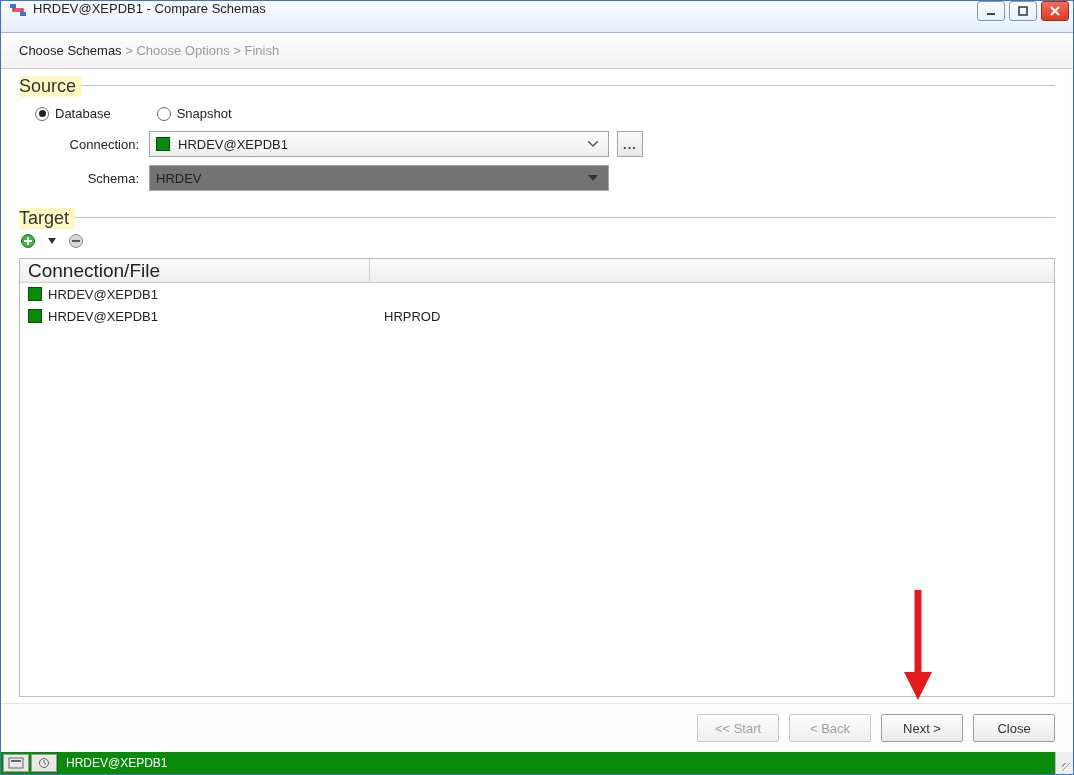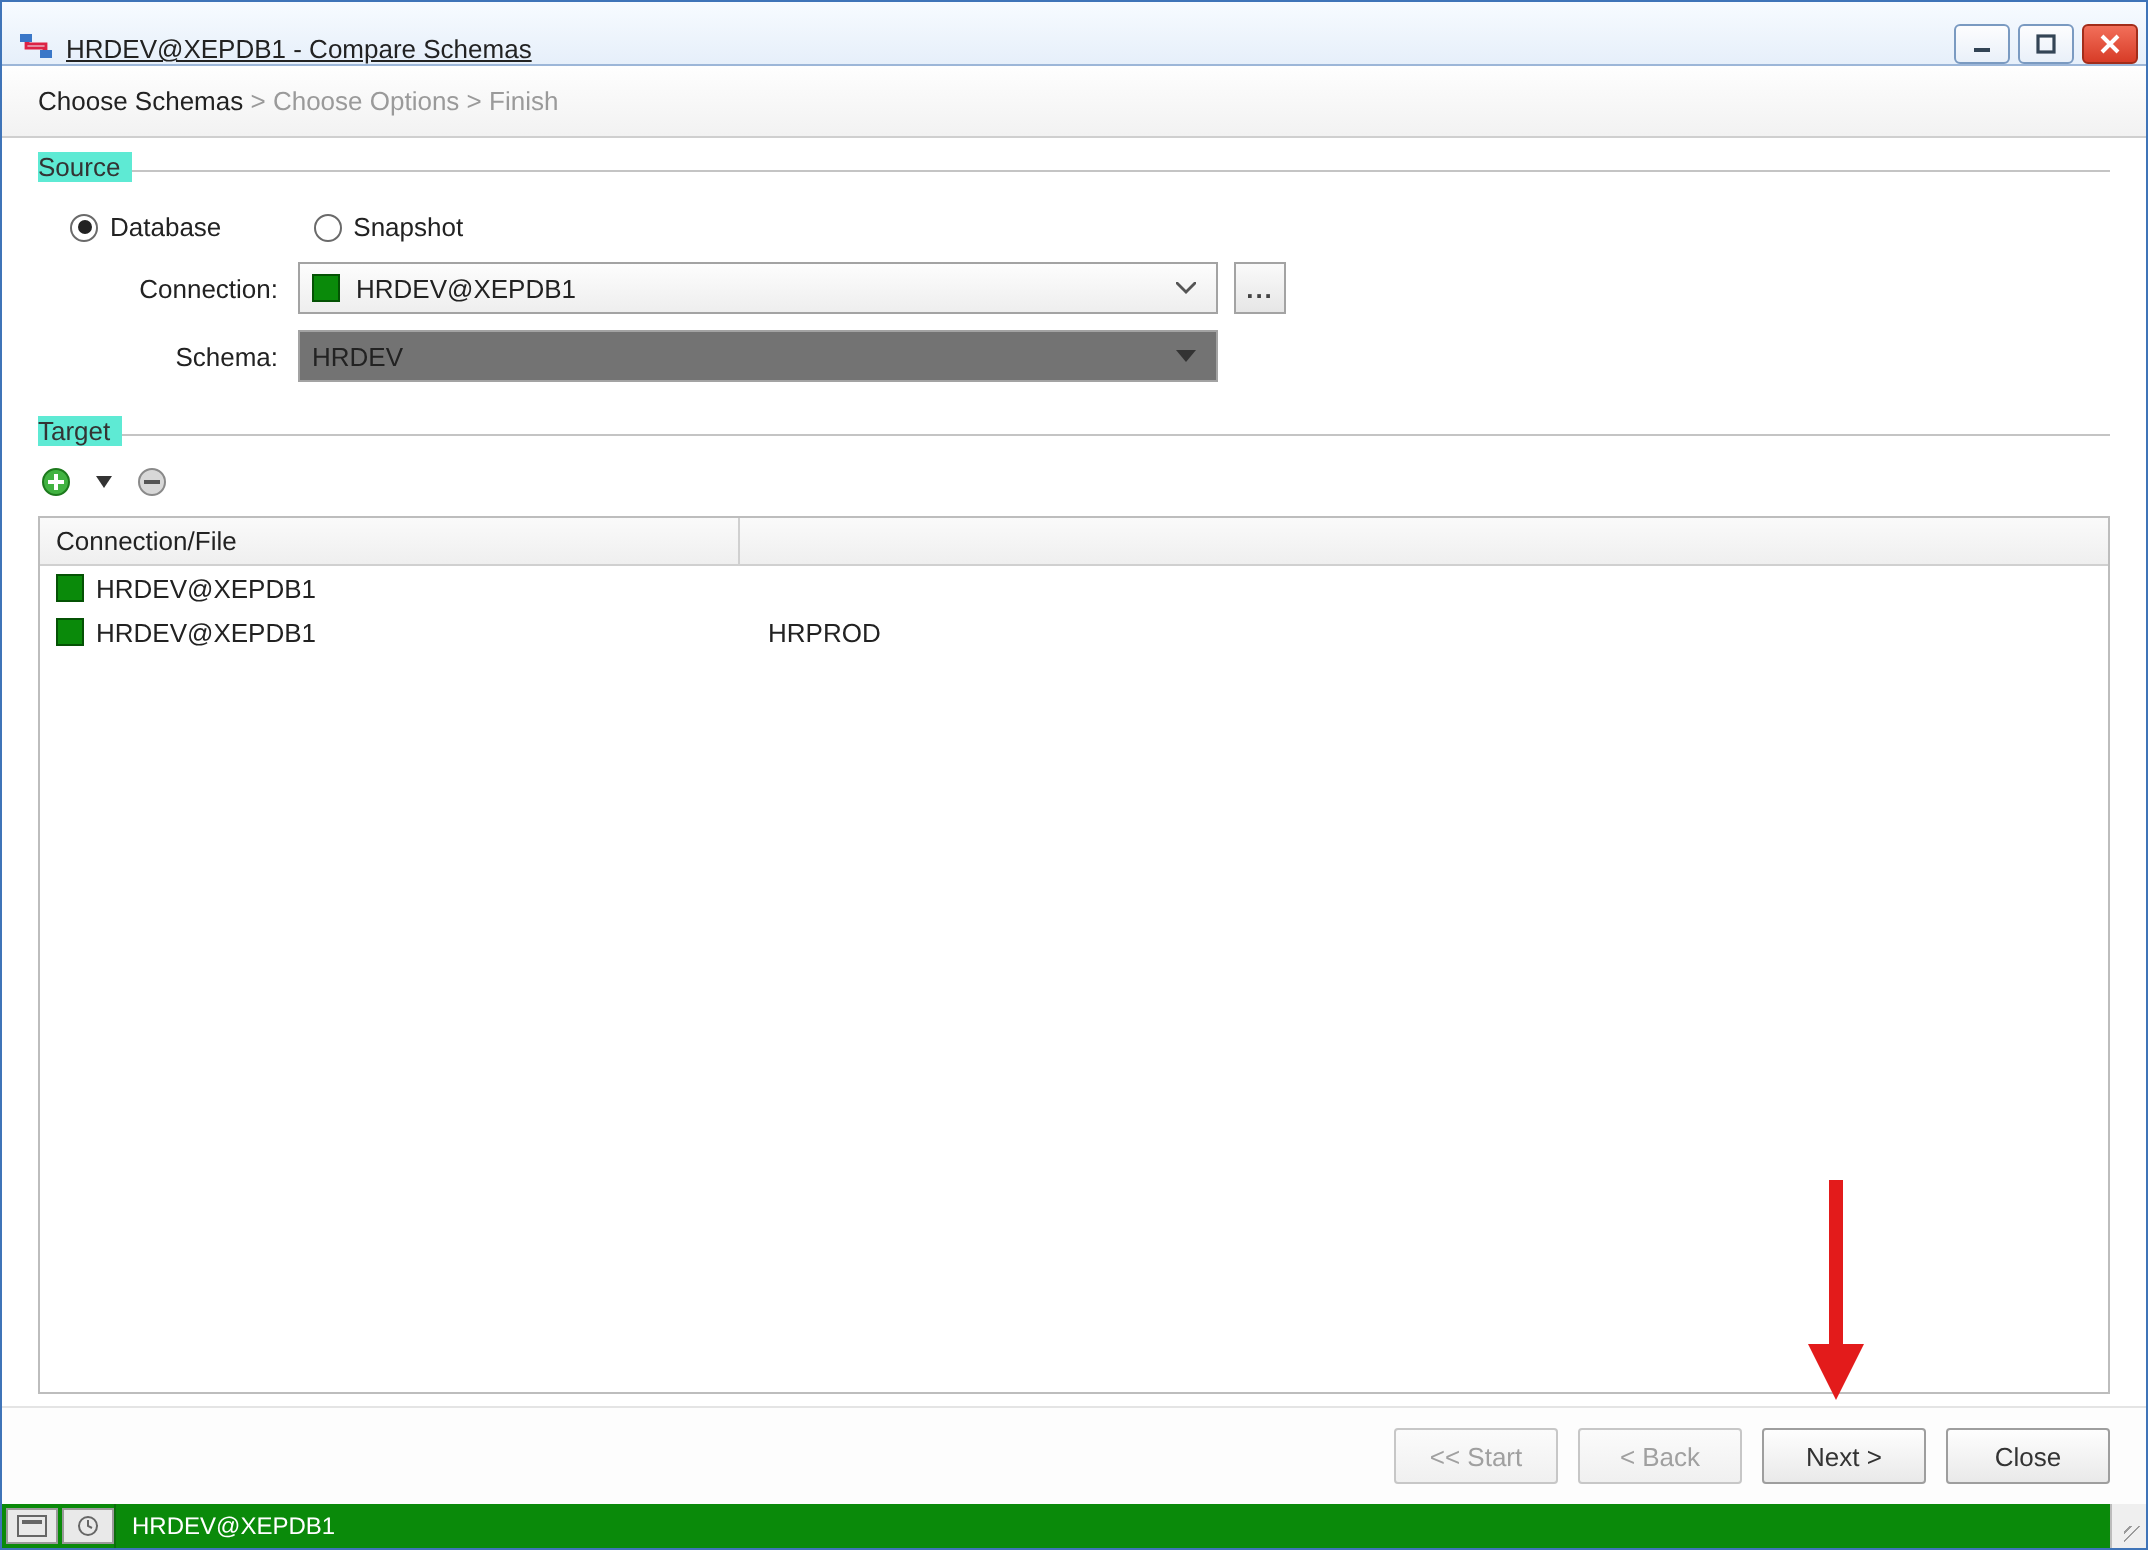--- a/index.html
+++ b/index.html
@@ -14,23 +14,22 @@
     position: relative;
     display: flex; flex-direction: column;
     overflow: hidden;
   }
 
   
   .titlebar {
     height: 32px;
     background: linear-gradient(#f7fbff, #e6effa);
     border-bottom: 1px solid #9cb6d8;
-    display: flex; align-items: flex-end;
+    display: flex; align-items: flex-start;
     padding: 0 4px 0 8px;
-    text-decoration: underline;
   }
   .title-icon { width: 18px; height: 18px; margin-right: 6px; display: inline-flex; align-items: center; }
   .title-text { flex: 1; font-size: 13px; }
   .win-controls { display: flex; gap: 4px; }
   .win-btn {
     width: 28px; height: 20px;
     border: 1px solid #7a9ac1;
     border-radius: 3px;
     background: linear-gradient(#fdfdfe, #e9f0f9);
     display: inline-flex; align-items: center; justify-content: center;
@@ -57,22 +56,22 @@
     flex: 1;
     padding: 10px 18px 6px 18px;
     display: flex; flex-direction: column;
     overflow: hidden;
   }
 
   
   .group { position: relative; margin-top: 6px; }
   .group-label {
     position: absolute; top: -9px; left: 0;
-    background: #5eead4; padding-right: 6px;
-    font-size: 13px; color: #333;
+    background: #fef9c3; padding-right: 6px;
+    font-size: 18px; color: #333;
   }
   .group-line {
     border-top: 1px solid #c4c4c4;
     margin: 0 0 12px 0;
   }
 
   
   .radio-row { display: flex; gap: 46px; padding: 8px 0 10px 16px; align-items: center; }
   .radio-item { display: flex; align-items: center; gap: 6px; cursor: pointer; }
   .radio-outer { width: 14px; height: 14px; border: 1px solid #6a6a6a; border-radius: 50%; display: inline-flex; align-items: center; justify-content: center; background: #fff; }
@@ -130,21 +129,21 @@
   }
   .tbl-head {
     display: flex; height: 24px; align-items: stretch;
     background: linear-gradient(#fafafa, #efefef);
     border-bottom: 1px solid #d0d0d0;
   }
   .th {
     border-right: 1px solid #d0d0d0;
     display: flex; align-items: center;
     padding: 0 8px;
-    font-size: 13px;
+    font-size: 19px;
   }
   .th.col1 { width: 350px; }
   .th.col2 { width: 210px; }
   .th.col3 { flex: 1; border-right: none; }
 
   .tbl-body { flex: 1; overflow: auto; }
   .tr { display: flex; height: 22px; align-items: center; }
   .td { padding: 0 8px; display: flex; align-items: center; gap: 6px; font-size: 13px; }
   .td.col1 { width: 350px; }
   .td.col2 { width: 210px; }

